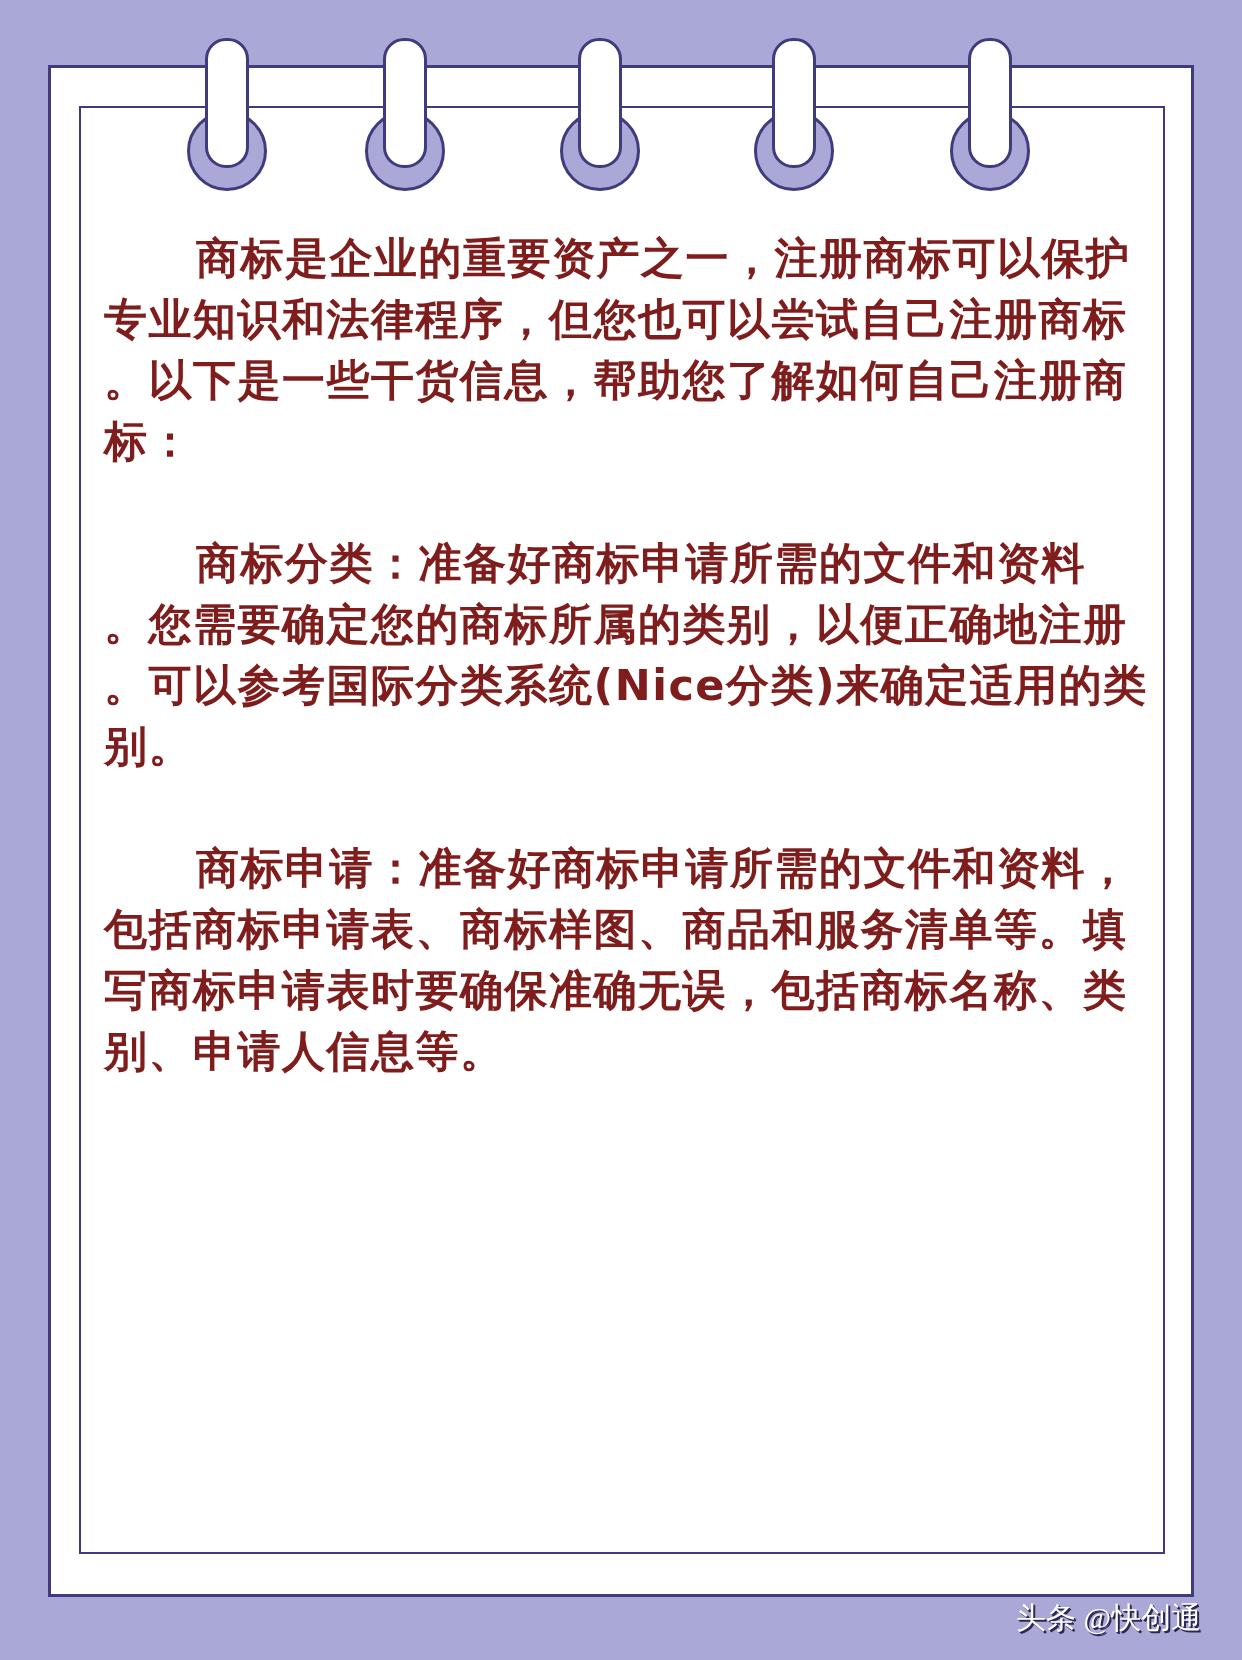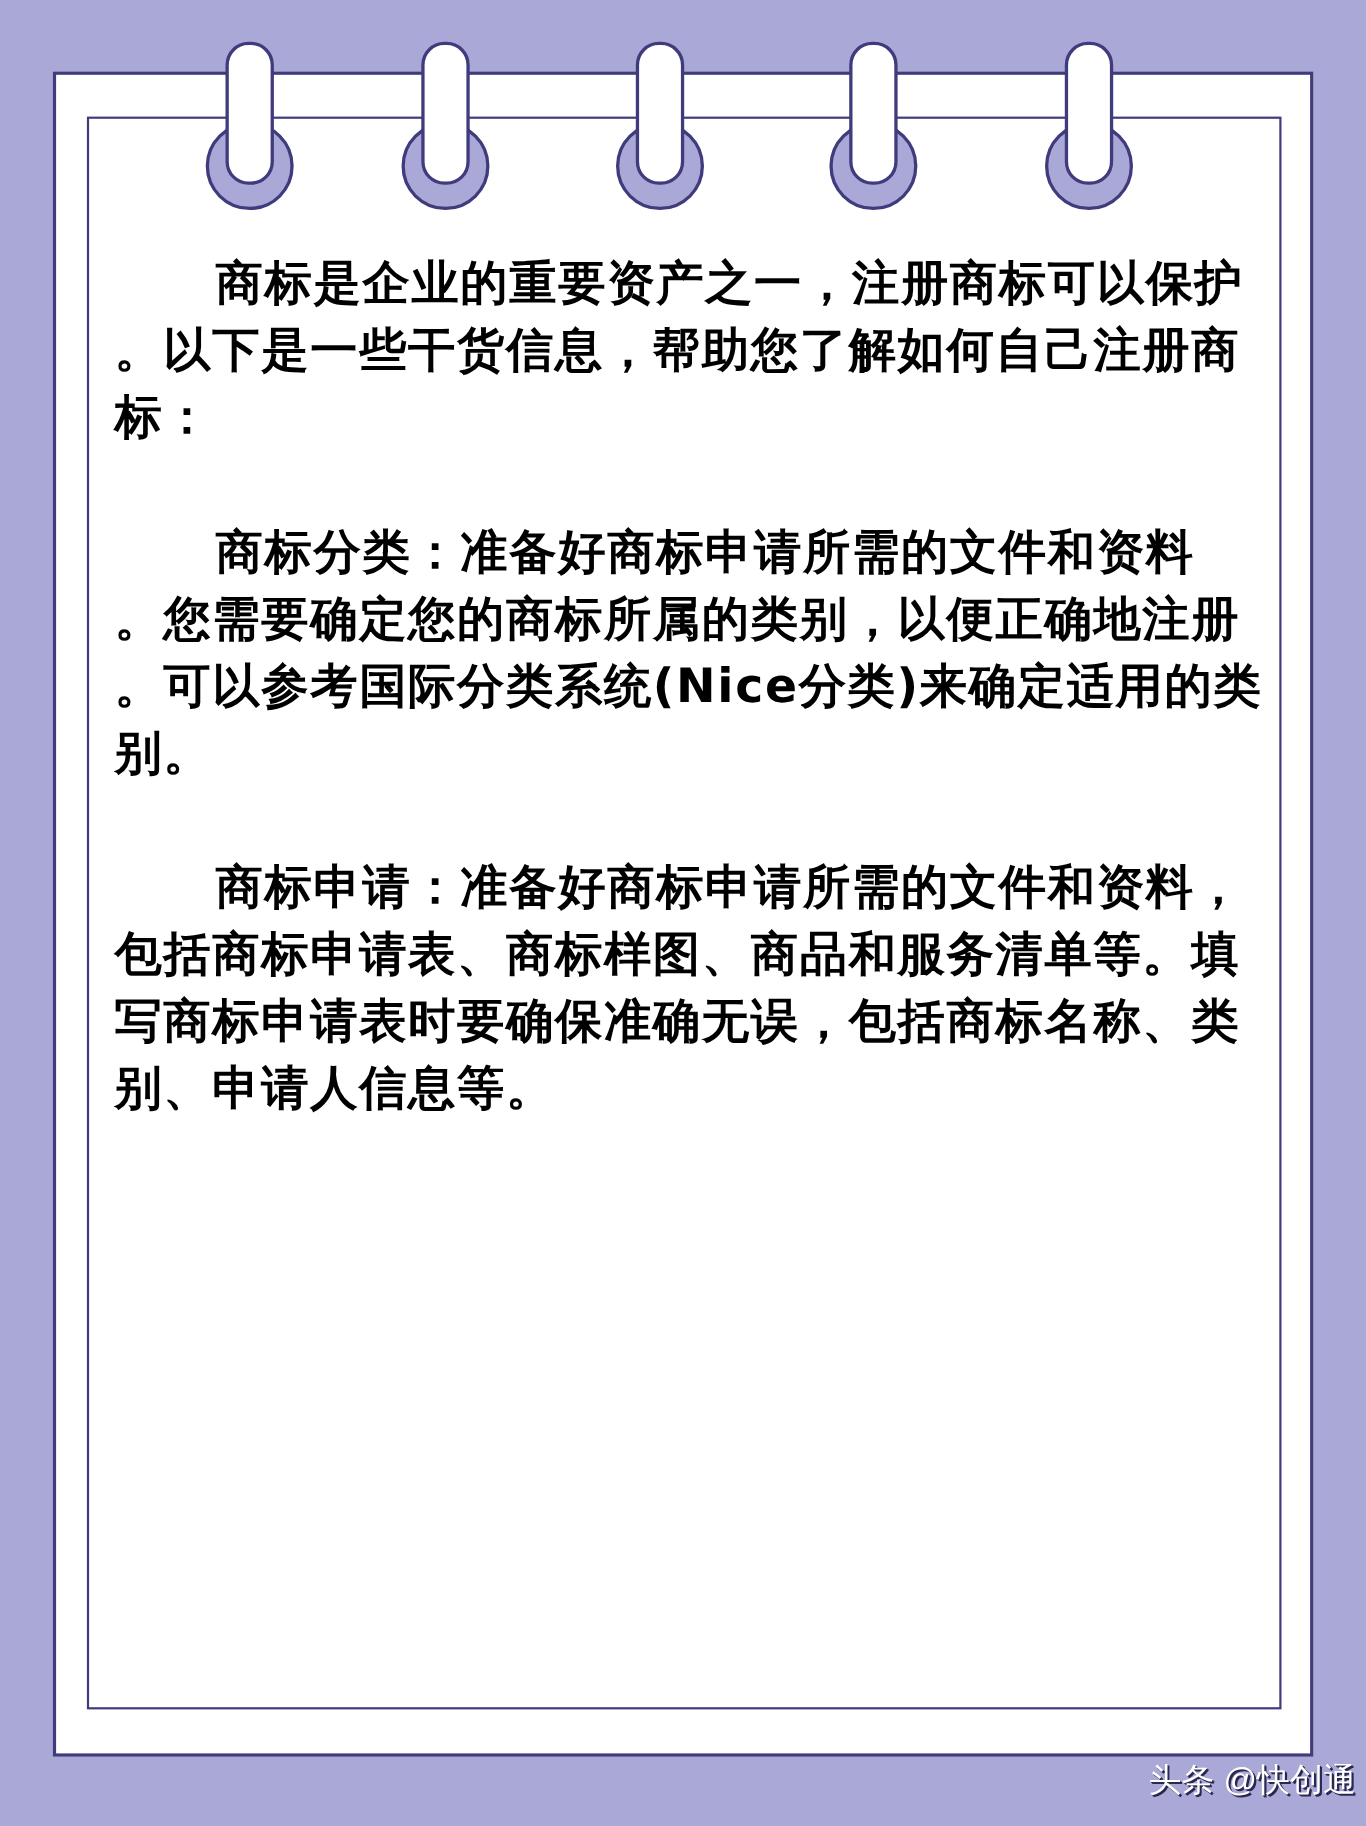--- a/index.html
+++ b/index.html
@@ -62,40 +62,39 @@
       position: absolute;
       left: 104px;
       top: 228px;
       width: 1060px;
     }
     .line {
       height: 61px;
       line-height: 61px;
       font-size: 43px;
       font-weight: bold;
-      color: #000000;
+      color: #7f1d1d;
       white-space: nowrap;
       letter-spacing: 1.5px;
     }
     .line.indent {
       padding-left: 92px;
     }
     .para {
       margin-bottom: 61px;
     }
     .watermark {
       position: absolute;
       left: 1016px;
       top: 1598px;
       font-size: 30px;
       color: #ffffff;
       text-shadow: 2px 2px 0 #2a2850, 1px 1px 0 #2a2850;
       white-space: nowrap;
-      font-family: Liberation Sans, sans-serif;
-      margin-left: 28px;
+      font-family: Liberation Serif, serif;
     }
   </style>
 </head>
 <body>
 
 <div class="outer-frame"></div>
 <div class="inner-frame"></div>
 
 <div class="ring" style="left:227px; top:151px;">
   <div class="ring-hole"></div>
@@ -114,20 +113,21 @@
   <div class="ring-loop"></div>
 </div>
 <div class="ring" style="left:990px; top:151px;">
   <div class="ring-hole"></div>
   <div class="ring-loop"></div>
 </div>
 
 <div class="content">
   <div class="para">
     <div class="line indent">商标是企业的重要资产之一，注册商标可以保护</div>
+    <div class="line">专业知识和法律程序，但您也可以尝试自己注册商标</div>
     <div class="line">。以下是一些干货信息，帮助您了解如何自己注册商</div>
     <div class="line">标：</div>
   </div>
   <div class="para">
     <div class="line indent">商标分类：准备好商标申请所需的文件和资料</div>
     <div class="line">。您需要确定您的商标所属的类别，以便正确地注册</div>
     <div class="line">。可以参考国际分类系统(Nice分类)来确定适用的类</div>
     <div class="line">别。</div>
   </div>
   <div class="para">

